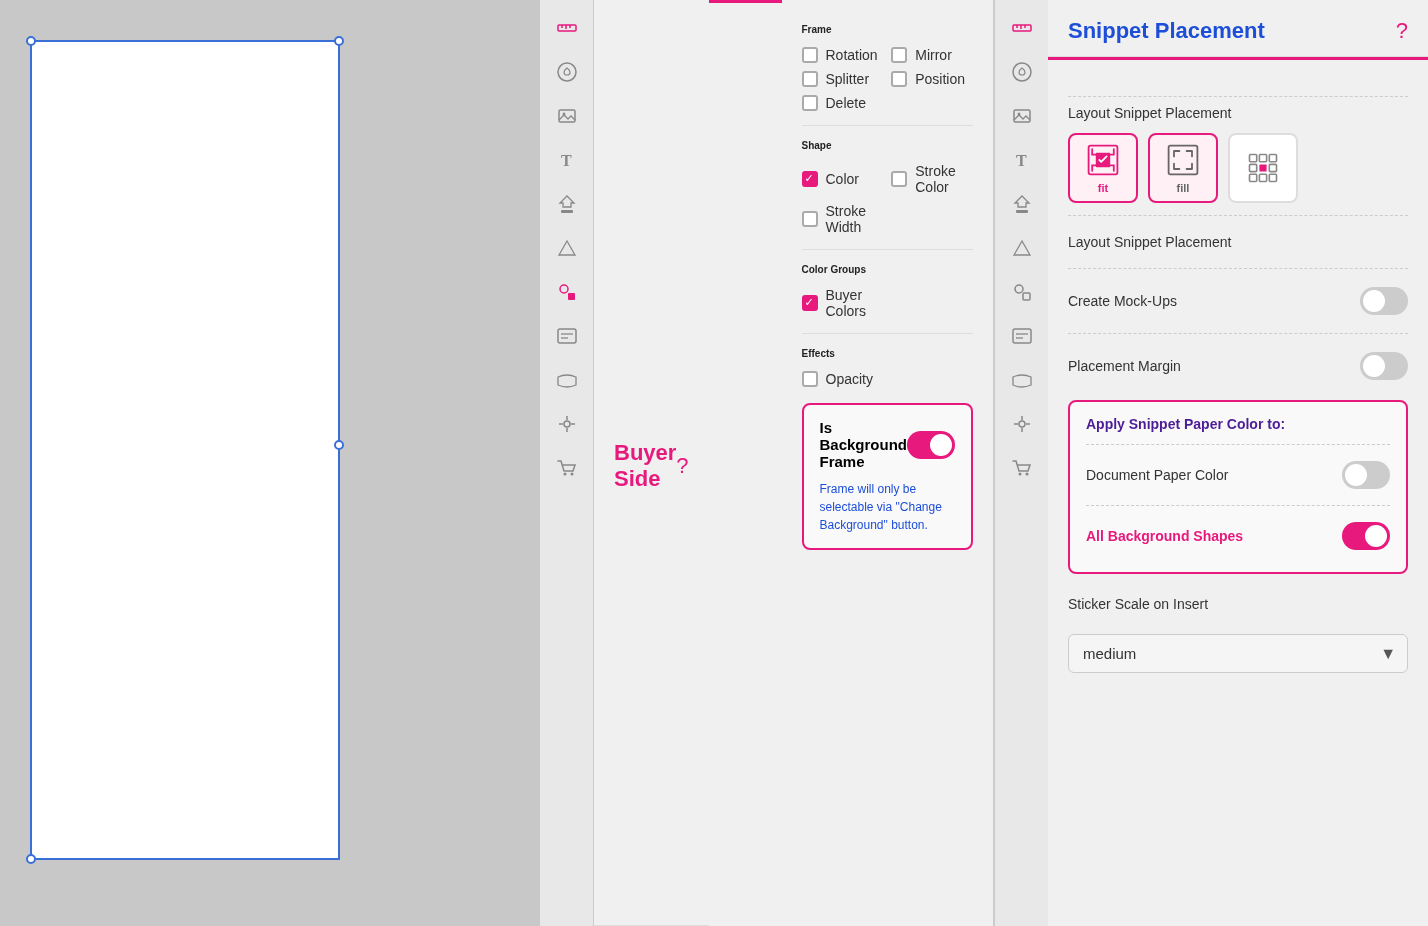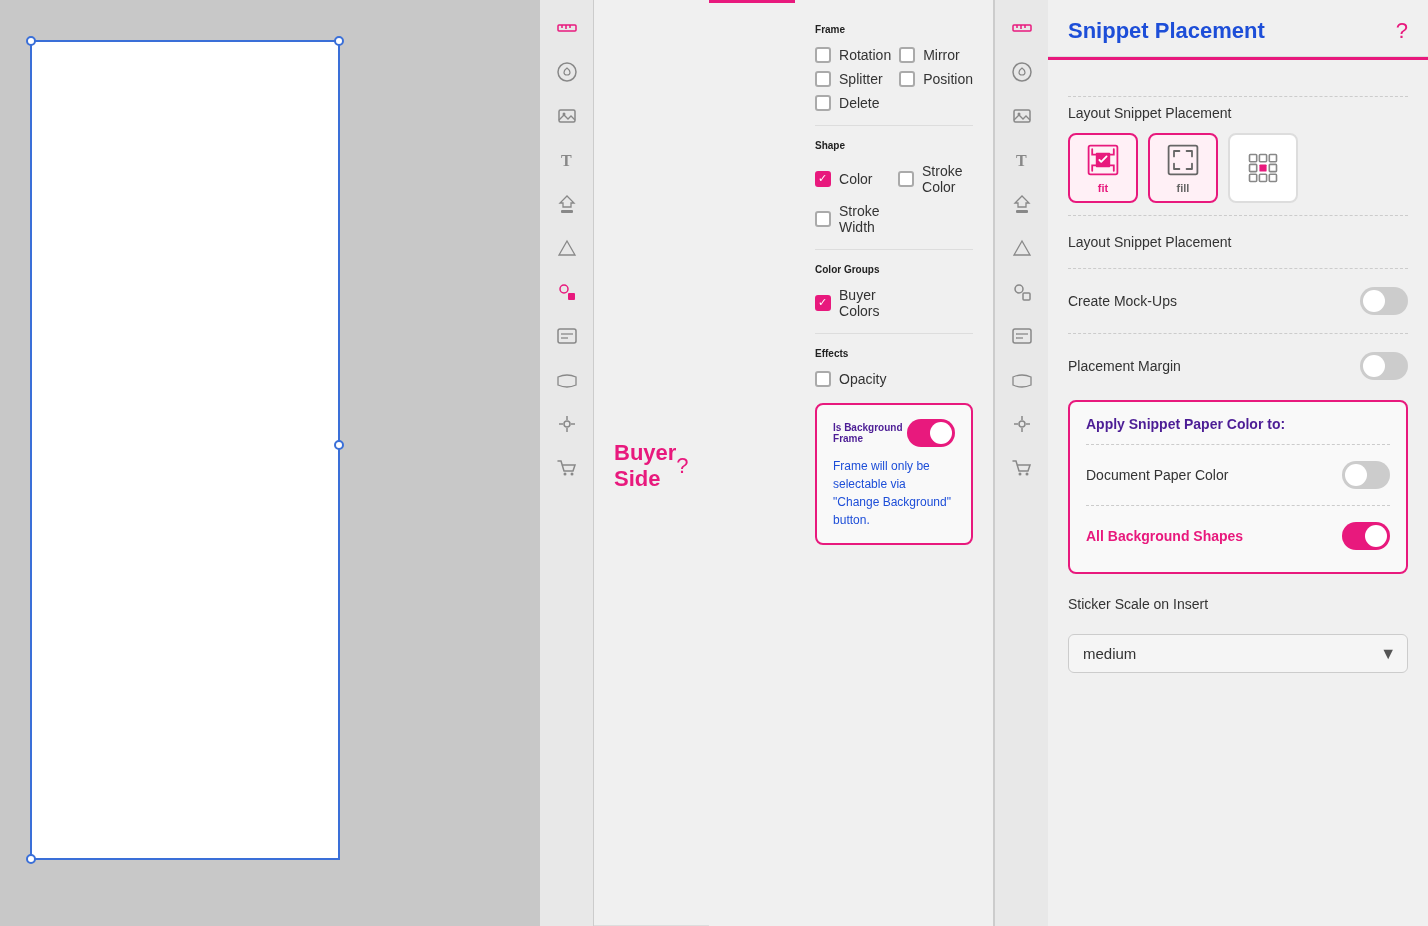--- a/index.html
+++ b/index.html
@@ -155,23 +155,23 @@
       padding: 14px 16px;
       background: #f9f9f9;
     }
     .bg-frame-header {
       display: flex;
       align-items: center;
       justify-content: space-between;
       margin-bottom: 10px;
     }
     .bg-frame-label {
-      font-size: 10px;
+      font-size: 15px;
       font-weight: 600;
-      color: #4c1d95;
+      color: #000000;
     }
     .bg-frame-desc {
       font-size: 12px;
       color: #1d4ed8;
       line-height: 1.5;
     }
 
     
     .toggle {
       position: relative;

